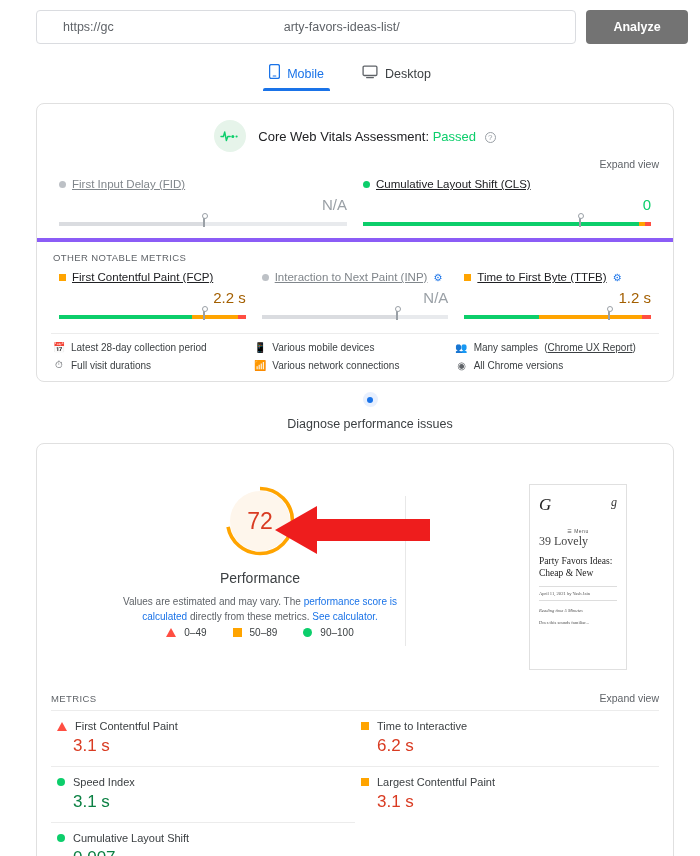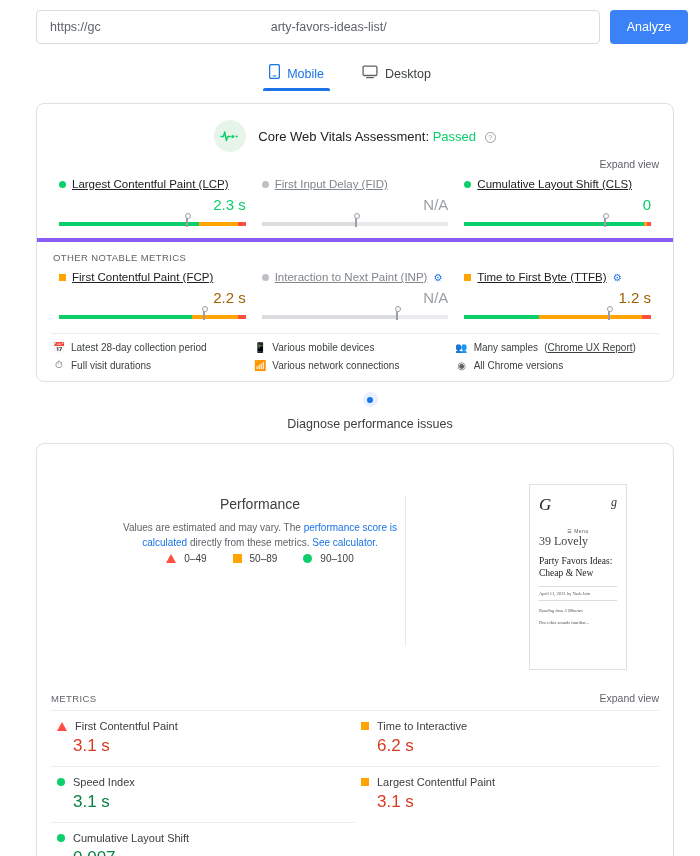--- a/index.html
+++ b/index.html
@@ -16,34 +16,34 @@
     display: flex; align-items: center;
     padding: 10px 12px 0 36px;
     gap: 10px;
   }
   .url-input {
     flex: 1 1 auto;
     height: 34px;
     border: 1px solid #dadce0;
     border-radius: 4px;
     display: flex; align-items: center;
-    padding: 0 13px;
+    padding: 0 26px;
     position: relative;
   }
   .url-text-a, .url-text-b {
     font-size: 12.5px; color: #5f6368;
     white-space: nowrap;
   }
   .url-text-b { margin-left: 170px; }
   .analyze-btn {
-    width: 78px; height: 34px;
-    background: #3b82f6; color: #fff;
+    width: 102px; height: 34px;
+    background: #737373; color: #fff;
     border: none; border-radius: 4px;
     font-family: "Liberation Sans", sans-serif;
-    font-size: 12.5px; font-weight: 400;
+    font-size: 12.5px; font-weight: 700;
     cursor: pointer;
     display:flex;align-items:center;justify-content:center;
   }
 
   
   .tabs { display: flex; justify-content: center; gap: 26px; margin-top: 16px; }
   .tab { display: flex; align-items: center; gap: 7px; padding: 4px 6px 8px; cursor: pointer; position: relative; }
   .tab .tab-label { font-size: 12.5px; }
   .tab.active .tab-label { color: #1a73e8; }
   .tab.active::after {
@@ -226,35 +226,20 @@
       <span class="cwv-pass">Passed</span>
       <span class="help-ico">?</span>
     </div>
   </div>
 
   <div class="expand-view">Expand view</div>
 
   <div class="mgrid">
     <div class="mcell">
       <div class="mlabel">
-        <span class="dot" style="background:#0cce6b"></span>
-        <span class="mname">Largest Contentful Paint (LCP)</span>
-      </div>
-      <div class="mval" style="color:#0cce6b">2.3 s</div>
-      <div class="bar-wrap">
-        <div class="bar">
-            <i style="width:75%;background:#0cce6b"></i>
-            <i style="width:21%;background:#ffa400"></i>
-            <i style="width:4%;background:#ff4e42"></i>
-          </div>
-        <div class="needle" style="left:68%"></div>
-      </div>
-    </div>
-    <div class="mcell">
-      <div class="mlabel">
         <span class="dot" style="background:#bdc1c6"></span>
         <span class="mname grey">First Input Delay (FID)</span>
       </div>
       <div class="mval" style="color:#9aa0a6">N/A</div>
       <div class="bar-wrap">
         <div class="bar">
             <i style="width:50%;background:#dadce0"></i>
             <i style="width:50%;background:#e8eaed"></i>
           </div>
         <div class="needle" style="left:50%"></div>
@@ -363,20 +348,34 @@
     </span>
   <span class="diag-txt">Diagnose performance issues</span>
 </div>
 
 <div class="card">
 
   <div class="score-area">
     <div class="divider"></div>
 
     <div class="score-left">
+      <div class="gauge-row">
+        <div class="gauge">
+          <svg width="74" height="74" viewBox="0 0 74 74">
+            <circle cx="37" cy="37" r="30" fill="#fef6ec"></circle>
+            <circle cx="37" cy="37" r="32.5" fill="none" stroke="#ffa400" stroke-width="3.6" stroke-dasharray="147 57" stroke-linecap="butt"></circle>
+          </svg>
+          <div class="gnum">72</div>
+        </div>
+        <div class="arrow">
+          <svg width="155" height="52" viewBox="0 0 155 52">
+            <polygon points="0,26 42,2 42,15 155,15 155,37 42,37 42,50" fill="#ee1d1d"></polygon>
+          </svg>
+        </div>
+      </div>
       <div class="perf-label">Performance</div>
       <div class="perf-note">
         <span>Values are estimated and may vary. The </span><a href="#">performance score is calculated</a>
         <span>directly from these metrics. </span><a href="#">See calculator.</a>
       </div>
       <div class="legend">
         <span class="li">
           <span class="tri"></span>
           <span>0–49</span>
         </span>

